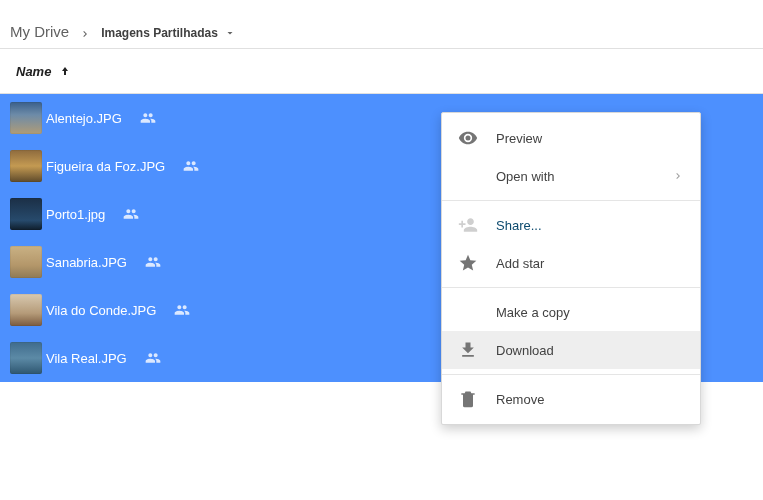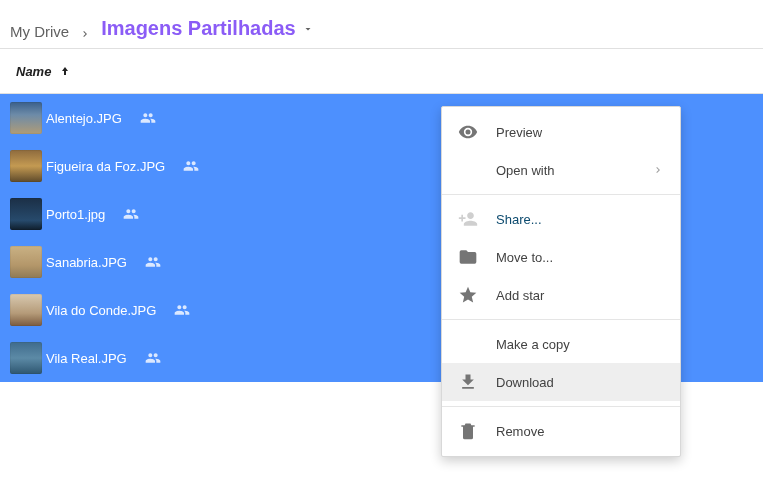--- a/index.html
+++ b/index.html
@@ -26,22 +26,22 @@
     cursor: pointer;
   }
   .breadcrumb .chevron {
     margin: 0 10px;
     color: #616161;
     display: flex;
     align-items: center;
   }
   .breadcrumb .current {
     font-weight: 700;
-    font-size: 20px;
-    color: #8b5cf6;
+    font-size: 12px;
+    color: #404040;
     display: flex;
     align-items: center;
     cursor: pointer;
   }
   .breadcrumb .dropdown-caret {
     margin-left: 6px;
     display: inline-flex;
   }
   .divider-top {
     border-bottom: 1px solid #e0e0e0;
@@ -91,22 +91,22 @@
   }
   .file-row .shared-icon {
     margin-left: 18px;
     color: #dbe8ff;
     display: inline-flex;
   }
   
   .context-menu {
     position: absolute;
     left: 441px;
-    top: 106px;
-    width: 240px;
+    top: 112px;
+    width: 260px;
     background: #fff;
     border: 1px solid #d8d8d8;
     border-radius: 2px;
     box-shadow: 0 4px 12px rgba(0,0,0,0.2);
     padding: 6px 0;
     box-sizing: border-box;
   }
   .menu-item {
     display: flex;
     align-items: center;
@@ -262,28 +262,20 @@
     <span class="mi-icon">
       <svg width="20" height="20" viewBox="0 0 24 24">
           <path fill="currentColor" d="M15 12c2.21 0 4-1.79 4-4s-1.79-4-4-4-4 1.79-4 4 1.79 4 4 4zm-9-2V7H4v3H1v2h3v3h2v-3h3v-2H6zm9 4c-2.67 0-8 1.34-8 4v2h16v-2c0-2.66-5.33-4-8-4z"></path>
         </svg>
     </span>
     <span class="mi-label">Share...</span>
   </div>
   <div class="menu-item">
     <span class="mi-icon">
       <svg width="20" height="20" viewBox="0 0 24 24">
-          <path fill="currentColor" d="M10 4H4a2 2 0 00-2 2v12a2 2 0 002 2h16a2 2 0 002-2V8a2 2 0 00-2-2h-8l-2-2z"></path>
-        </svg>
-    </span>
-    <span class="mi-label">Move to...</span>
-  </div>
-  <div class="menu-item">
-    <span class="mi-icon">
-      <svg width="20" height="20" viewBox="0 0 24 24">
           <path fill="currentColor" d="M12 17.27 18.18 21l-1.64-7.03L22 9.24l-7.19-.61L12 2 9.19 8.63 2 9.24l5.46 4.73L5.82 21z"></path>
         </svg>
     </span>
     <span class="mi-label">Add star</span>
   </div>
   <div class="menu-sep"></div>
   <div class="menu-item">
     <span class="mi-icon"></span>
     <span class="mi-label">Make a copy</span>
   </div>

